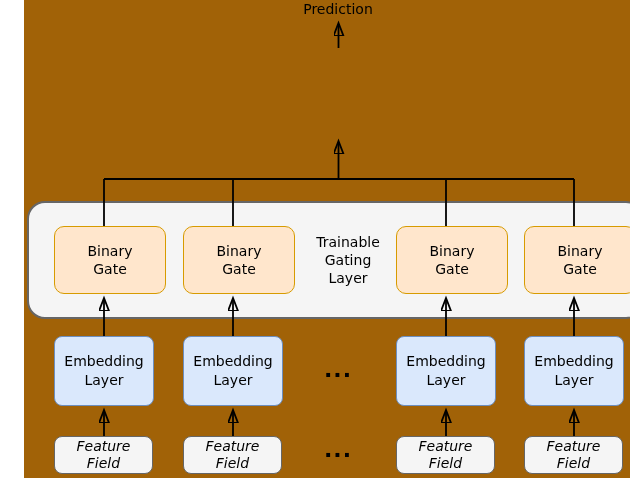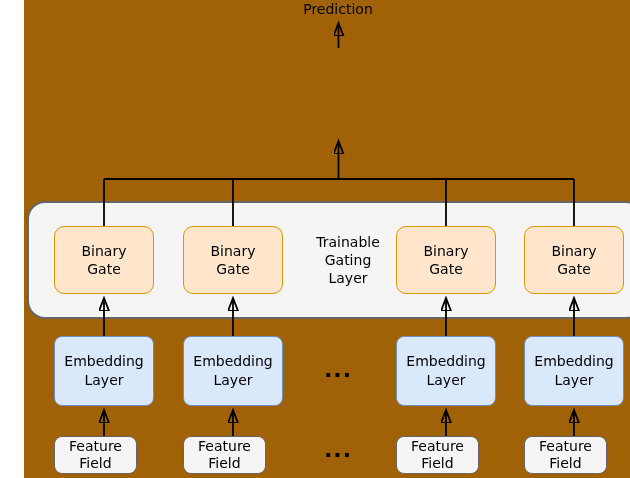--- a/index.html
+++ b/index.html
@@ -29,39 +29,39 @@
     left:172px;top:48px;width:285px;height:87px;
     background:#dae8fc;border:1.5px solid #6c8ebf;border-radius:12px;
     font-size:15px;line-height:19px;
   }
   .gating-container{
     left:3px;top:201px;width:617px;height:118px;
     background:#f5f5f5;border:2px solid #666666;border-radius:18px;
     z-index:1;
   }
   .gate{
-    top:226px;width:100px;height:68px;
+    top:226px;width:112px;height:68px;
     background:#ffe6cc;border:1.5px solid #d79b00;border-radius:10px;
     font-size:14px;line-height:18px;
   }
   .gate.c1{left:30px;} .gate.c2{left:159px;} .gate.c3{left:372px;} .gate.c4{left:500px;}
   .gating-label{
     left:259px;top:229px;width:130px;height:62px;
     font-size:14px;line-height:18px;
   }
   .embed{
     top:336px;width:100px;height:70px;
     background:#dae8fc;border:1.5px solid #6c8ebf;border-radius:8px;
     font-size:14px;line-height:19px;
   }
   .embed.c1{left:30px;} .embed.c2{left:159px;} .embed.c3{left:372px;} .embed.c4{left:500px;}
   .field{
-    top:436px;width:83px;height:38px;
+    top:436px;width:99px;height:38px;
     background:#f5f5f5;border:1.5px solid #666666;border-radius:8px;
-    font-size:14px;line-height:17px;
+    font-size:14px;line-height:17px;font-style:italic;
   }
   .field.c1{left:30px;} .field.c2{left:159px;} .field.c3{left:372px;} .field.c4{left:500px;}
   .prediction{
     left:244px;top:0px;width:140px;height:18px;
     font-size:14px;
   }
   .dots{
     left:289px;width:50px;height:30px;
     font-size:22px;font-weight:bold;letter-spacing:1px;
     display:flex;align-items:flex-end;justify-content:center;

